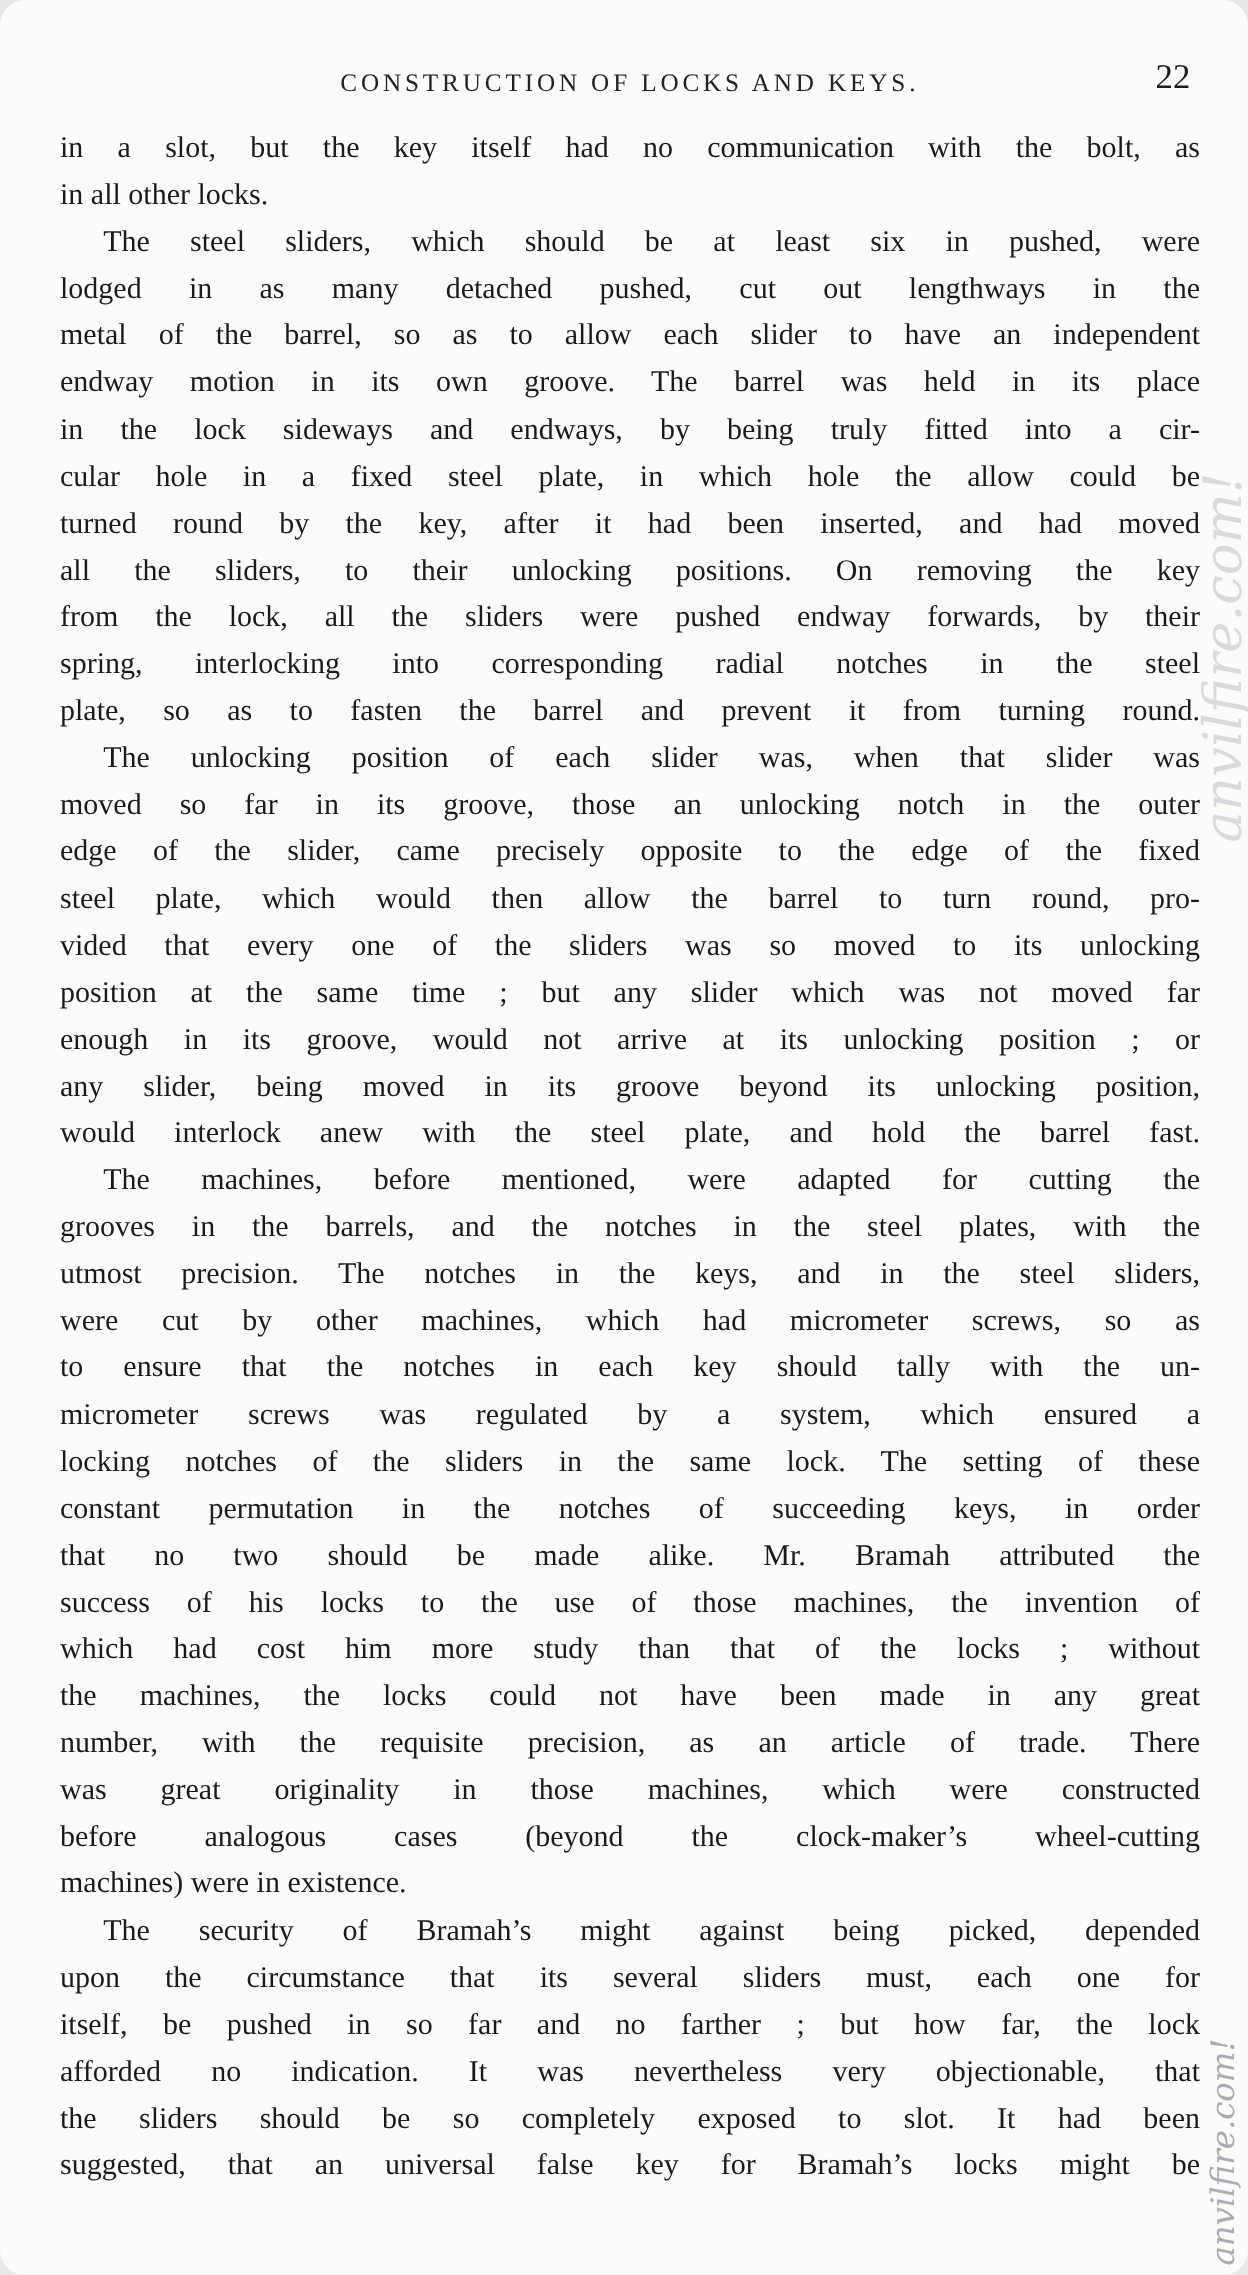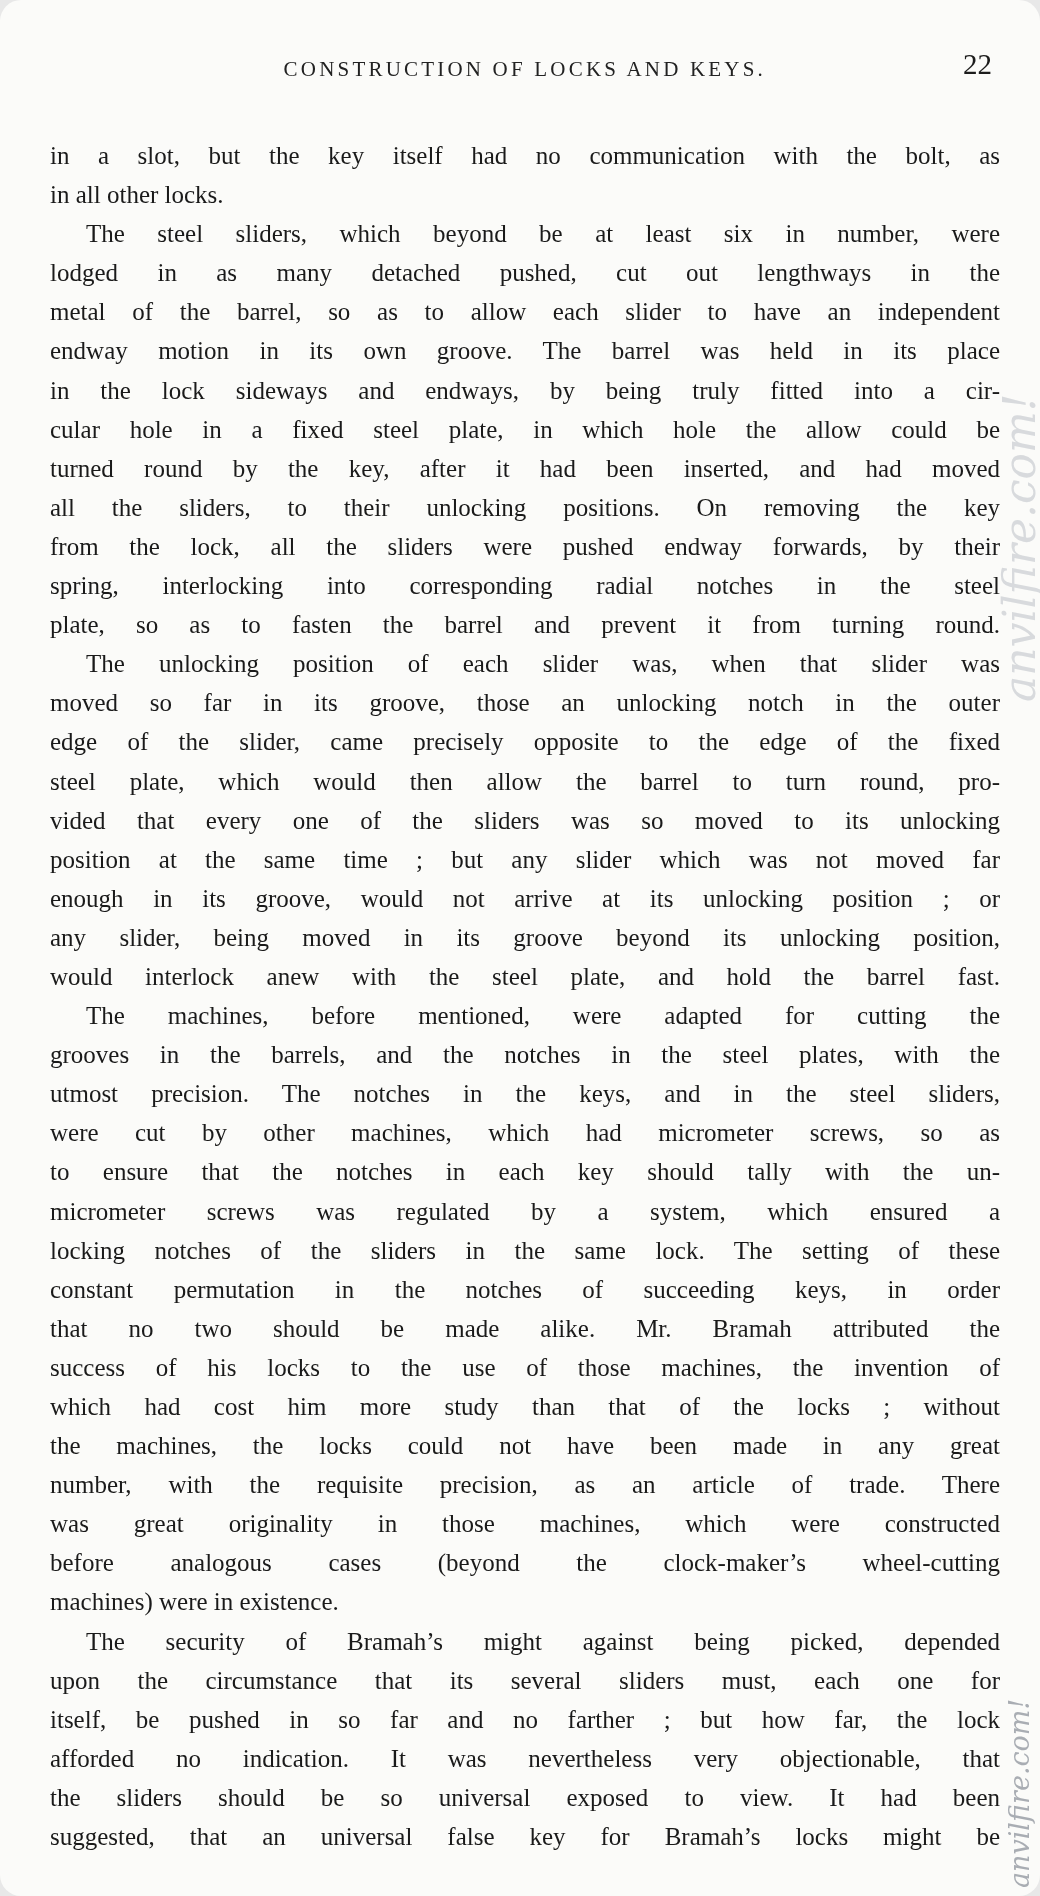--- a/index.html
+++ b/index.html
@@ -41,21 +41,20 @@
     font-size: 29px;
     color: #1c1c1c;
   }
   .body-text {
     position: absolute;
     left: 50px;
     top: 104px;
     width: 950px;
     font-size: 25px;
     line-height: 39.1px;
-    margin-top: 32px;
   }
   .paragraph { margin: 0; }
   .tline {
     text-align: justify;
     text-align-last: justify;
     white-space: normal;
   }
   .tline.lastline {
     text-align-last: left;
   }
@@ -96,21 +95,21 @@
     <span class="head-title">CONSTRUCTION OF LOCKS AND KEYS.</span>
     <span class="page-num">22</span>
   </div>
 
   <div class="body-text" id="body-text">
       <div class="paragraph">
         <div class="tline">in a slot, but the key itself had no communication with the bolt, as</div>
         <div class="tline lastline">in all other locks.</div>
       </div>
       <div class="paragraph">
-        <div class="tline firstline">The steel sliders, which beyond be at least six in number, were</div>
+        <div class="tline firstline">The steel sliders, which should be at least six in pushed, were</div>
         <div class="tline">lodged in as many detached pushed, cut out lengthways in the</div>
         <div class="tline">metal of the barrel, so as to allow each slider to have an independent</div>
         <div class="tline">endway motion in its own groove.  The barrel was held in its place</div>
         <div class="tline">in the lock sideways and endways, by being truly fitted into a cir-</div>
         <div class="tline">cular hole in a fixed steel plate, in which hole the allow could be</div>
         <div class="tline">turned round by the key, after it had been inserted, and had moved</div>
         <div class="tline">all the sliders, to their unlocking positions.  On removing the key</div>
         <div class="tline">from the lock, all the sliders were pushed endway forwards, by their</div>
         <div class="tline">spring, interlocking into corresponding radial notches in the steel</div>
         <div class="tline">plate, so as to fasten the barrel and prevent it from turning round.</div>
@@ -142,21 +141,21 @@
         <div class="tline">number, with the requisite precision, as an article of trade.  There</div>
         <div class="tline">was great originality in those machines, which were constructed</div>
         <div class="tline">before analogous cases (beyond the clock-maker’s wheel-cutting</div>
         <div class="tline lastline">machines) were in existence.</div>
       </div>
       <div class="paragraph">
         <div class="tline firstline">The security of Bramah’s might against being picked, depended</div>
         <div class="tline">upon the circumstance that its several sliders must, each one for</div>
         <div class="tline">itself, be pushed in so far and no farther ; but how far, the lock</div>
         <div class="tline">afforded no indication.  It was nevertheless very objectionable, that</div>
-        <div class="tline">the sliders should be so universal exposed to view.  It had been</div>
+        <div class="tline">the sliders should be so completely exposed to slot.  It had been</div>
         <div class="tline">suggested, that an universal false key for Bramah’s locks might be</div>
       </div>
     </div>
 
   <div class="watermark wm-top">anvilfire.com!</div>
 
   <div class="watermark wm-bottom">anvilfire.com!</div>
 
 </div>
 

